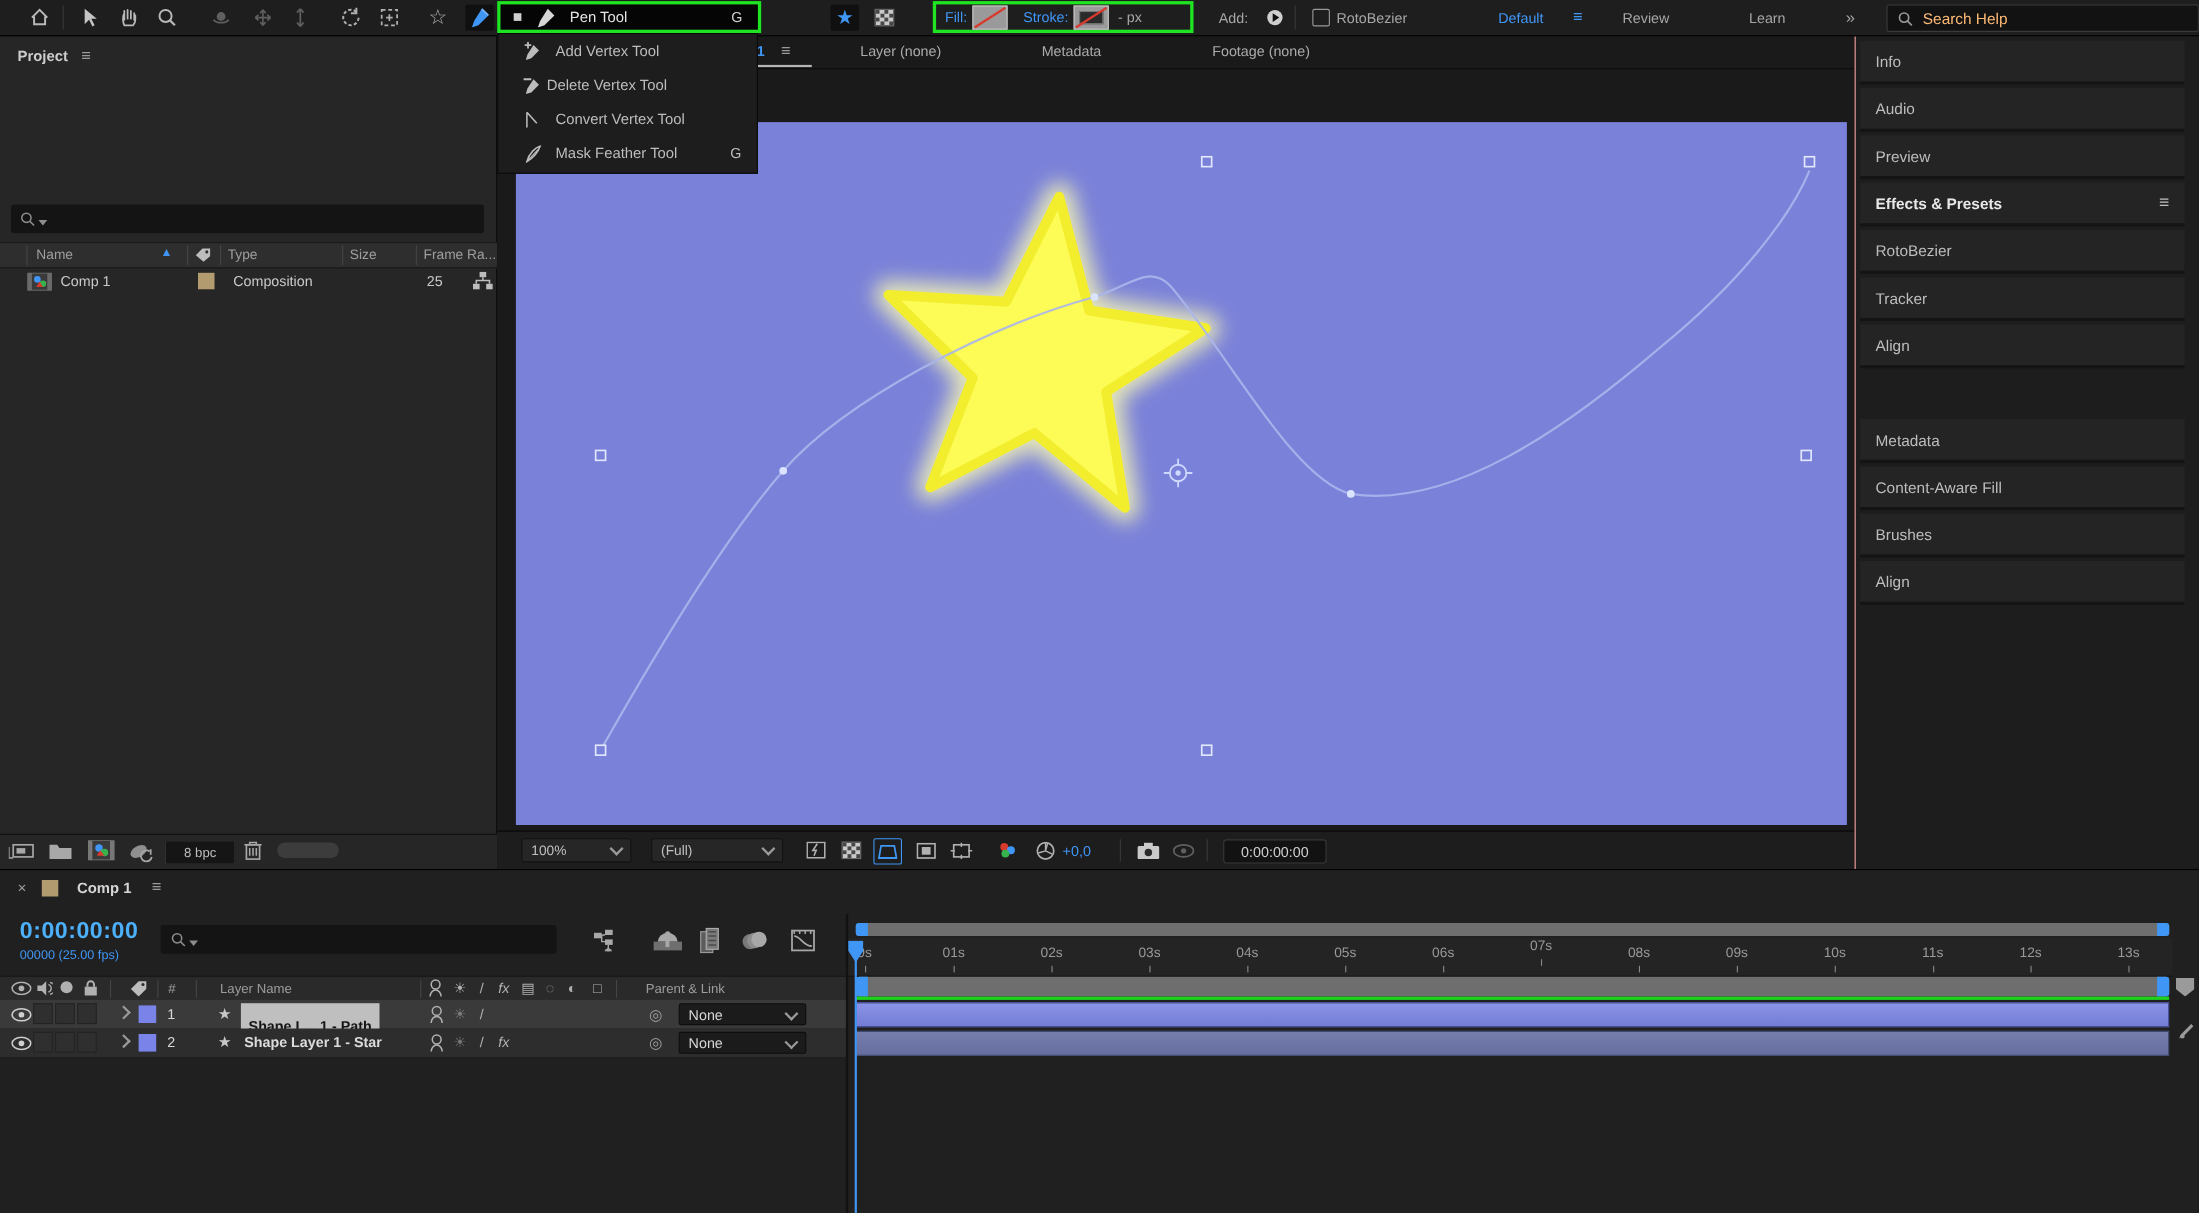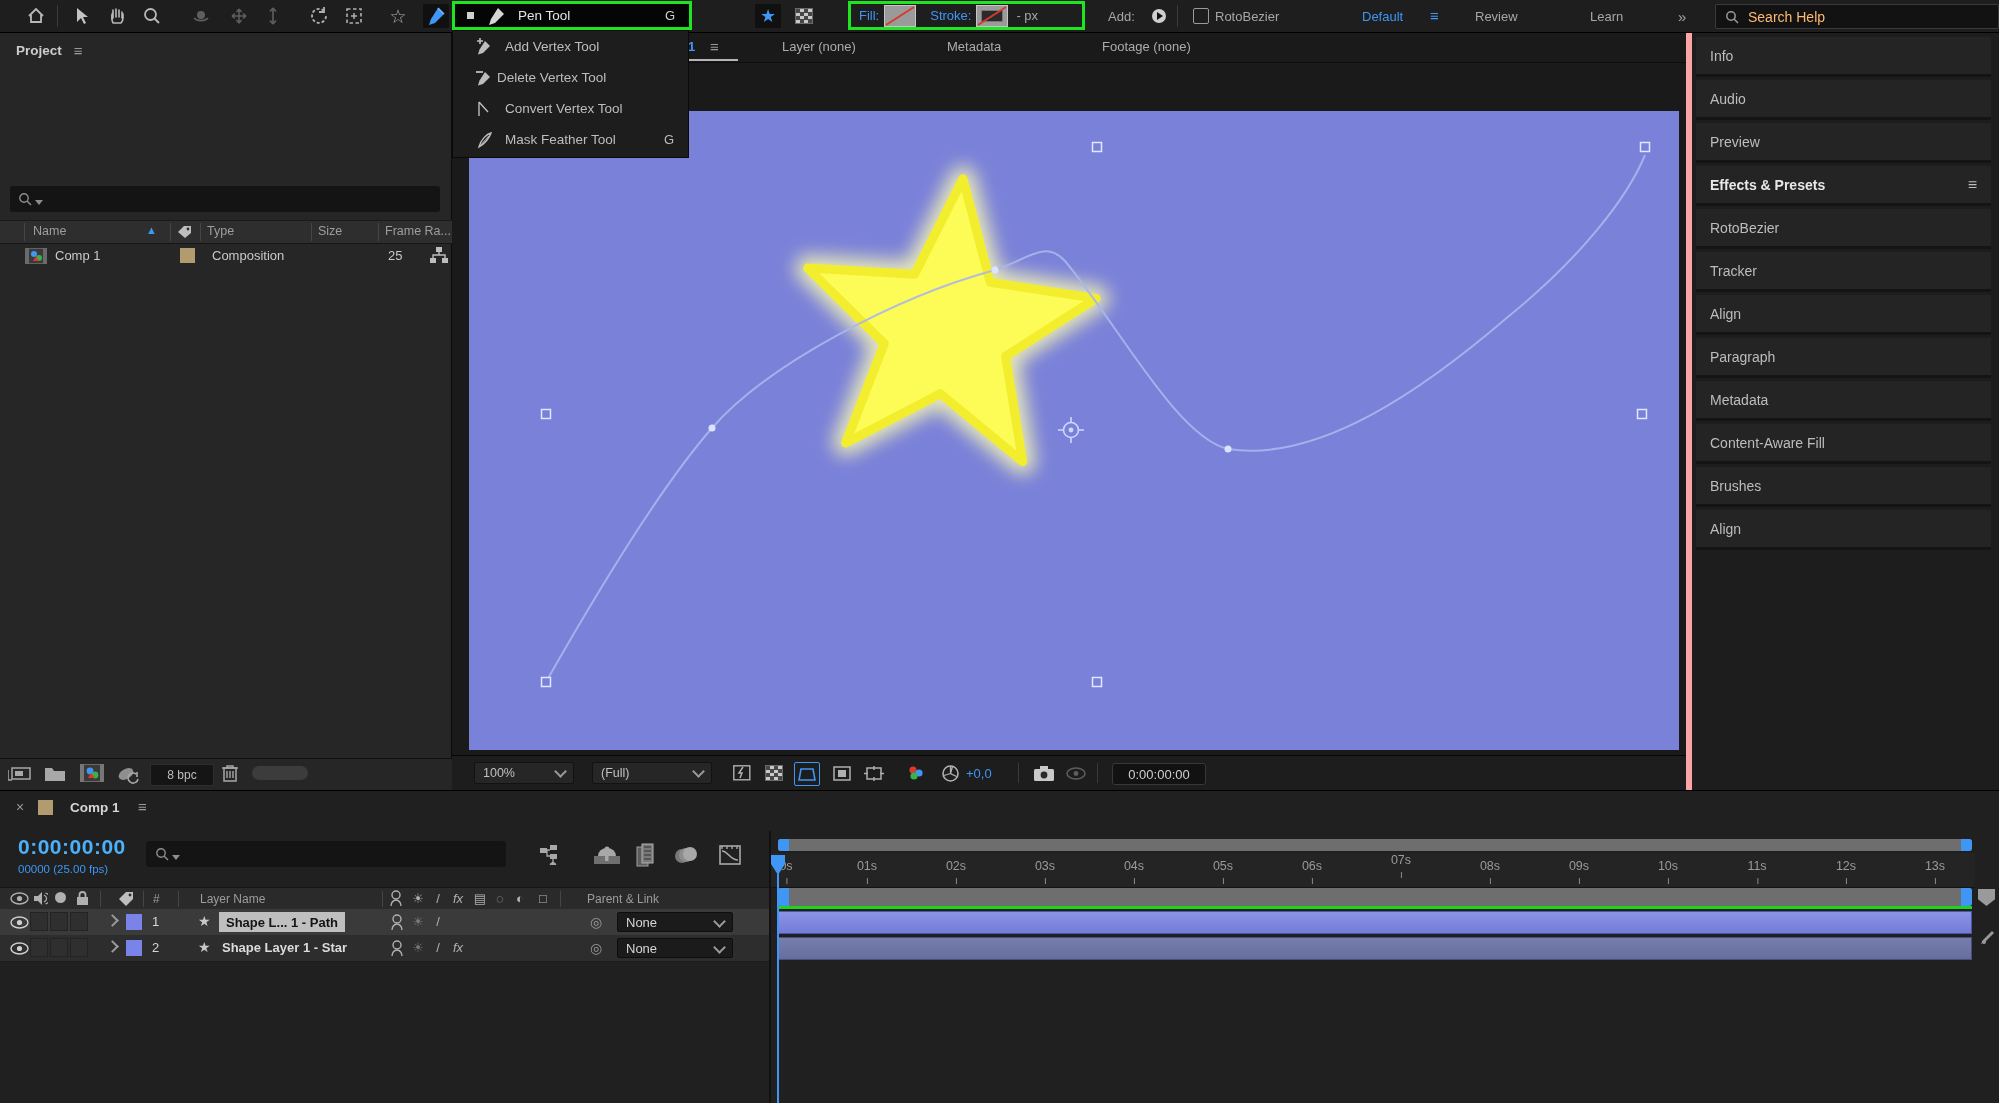--- a/index.html
+++ b/index.html
@@ -38,21 +38,21 @@
   .viewer{left:452px;top:32px;width:1234px;height:758px;background:#1a1a1a;}
   .vtabs{position:absolute;left:0;top:0;width:100%;height:30px;border-bottom:1px solid #0d0d0d;font-size:13px;color:#ababab;}
   .comp{position:absolute;left:17px;top:79px;width:1210px;height:639px;background:#7a81d9;}
   .vbar{position:absolute;left:0;top:723px;width:100%;height:35px;background:#1d1d1d;border-top:1px solid #060606;}
   .vbtn{display:flex;align-items:center;justify-content:space-between;background:#262626;border:1px solid #121212;
         border-radius:2px;height:22px;padding:0 8px;box-sizing:border-box;font-size:12.5px;color:#c0c0c0;}
   .vico{position:absolute;top:6px;width:24px;height:22px;display:flex;align-items:center;justify-content:center;}
   .checker{width:16px;height:14px;background:conic-gradient(#c8c8c8 25%,#474747 0 50%,#c8c8c8 0 75%,#474747 0);
            background-size:8px 7px;border:1px solid #6b6b6b;}
   
-  .rpanel{left:1686px;top:32px;width:313px;height:758px;background:#1d1d1d;border-left:6px solid #fca5a5;box-sizing:border-box;}
+  .rpanel{left:1686px;top:32px;width:313px;height:758px;background:#1d1d1d;border-left:1px solid #fca5a5;box-sizing:border-box;}
   .ritem{position:absolute;left:4px;width:295px;height:40px;background:#242424;border-bottom:3px solid #141414;
          display:flex;align-items:center;padding-left:14px;box-sizing:border-box;font-size:14px;color:#bdbdbd;}
   .ritem.active{color:#e8e8e8;font-weight:bold;}
   
   .timeline{left:0;top:790px;width:1999px;height:313px;background:#202020;border-top:1px solid #000;box-sizing:border-box;}
   .tl-head{position:absolute;left:0;top:96px;width:770px;height:22px;background:#2a2a2a;border-top:1px solid #161616;
            border-bottom:1px solid #131313;font-size:12px;color:#9c9c9c;}
   .tl-row{position:absolute;left:0;width:770px;height:26px;font-size:13px;}
   .cell{position:absolute;top:3px;height:19px;background:#2f2f2f;border:1px solid #232323;box-sizing:border-box;}
   .nonebox{position:absolute;top:3px;width:116px;height:20px;background:#1b1b1b;border:1px solid #0e0e0e;border-radius:2px;
@@ -431,23 +431,20 @@
     </div>
     <div class="ritem" style="top:177px">
         <span>RotoBezier</span>
       </div>
     <div class="ritem" style="top:220px">
         <span>Tracker</span>
       </div>
     <div class="ritem" style="top:263px">
         <span>Align</span>
       </div>
-    <div class="ritem" style="top:306px">
-        <span>Paragraph</span>
-      </div>
     <div class="ritem" style="top:349px">
         <span>Metadata</span>
       </div>
     <div class="ritem" style="top:392px">
         <span>Content-Aware Fill</span>
       </div>
     <div class="ritem" style="top:435px">
         <span>Brushes</span>
       </div>
     <div class="ritem" style="top:478px">
@@ -577,21 +574,21 @@
           <ellipse cx="9.5" cy="6.5" rx="8.5" ry="5.5" stroke="#cfcfcf" stroke-width="1.4" fill="none"></ellipse>
           <circle cx="9.5" cy="6.5" r="2.6" fill="#cfcfcf"></circle>
         </svg>
       <span class="cell" style="left:30px;width:18px"></span>
       <span class="cell" style="left:50px;width:18px"></span>
       <span class="cell" style="left:70px;width:18px"></span>
       <span class="r chev" style="left:108px;top:11px;transform:rotate(-45deg)"></span>
       <span class="r" style="left:126px;top:5px;width:16px;height:16px;background:#7a84e8"></span>
       <span class="r" style="left:152px;top:5px;color:#d6d6d6">1</span>
       <span class="r" style="left:198px;top:4px;color:#c8c8c8;font-size:14px">★</span>
-      <span class="r" style="left:219px;top:3px;height:20px;background:#bfbfbf;color:#141414;font-weight:bold;display:flex;align-items:center;padding:0 7px">Shape L... 1 - Path</span>
+      <span class="r" style="left:219px;top:3px;height:20px;background:#bfbfbf;color:#141414;font-weight:bold;display:flex;align-items:center;padding:10px 7px">Shape L... 1 - Path</span>
       <svg class="r" style="left:390px;top:5px" width="14" height="17">
           <circle cx="7" cy="5" r="4" stroke="#b0b0b0" stroke-width="1.4" fill="none"></circle>
           <path d="M2 16 a5 6 0 0 1 10 0" stroke="#b0b0b0" stroke-width="1.4" fill="none"></path>
         </svg>
       <span class="r switchglyph" style="left:408px;top:5px;opacity:.55">☀</span>
       <span class="r switchglyph" style="left:428px;top:5px">/</span>
       <span class="r" style="left:590px;top:5px;color:#9a9a9a;font-size:14px">◎</span>
       <span class="nonebox" style="left:617px">
           <span>None</span>
           <span class="chev" style="margin-top:-2px"></span>

